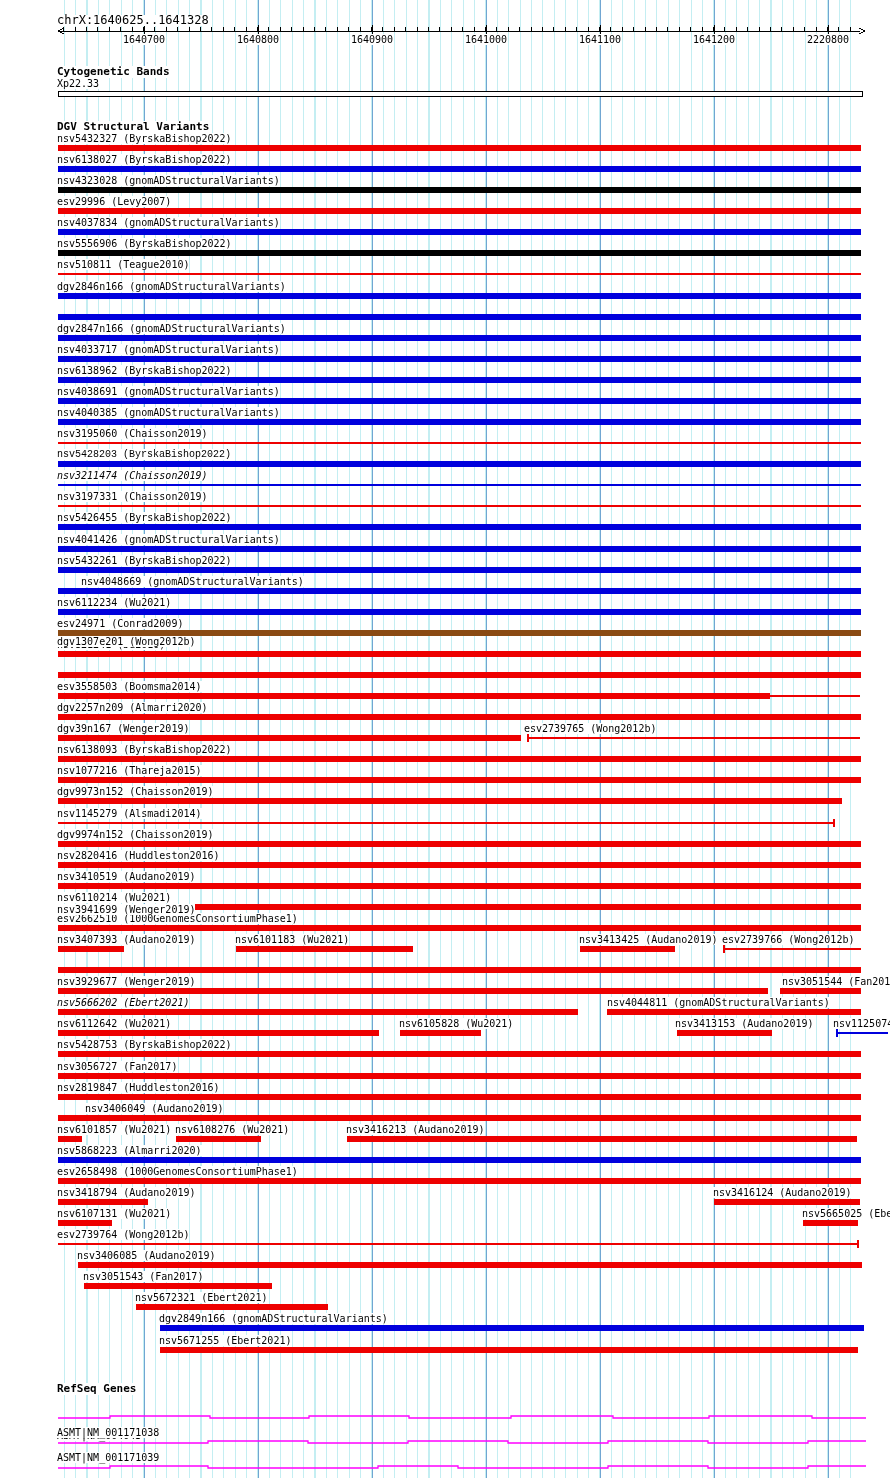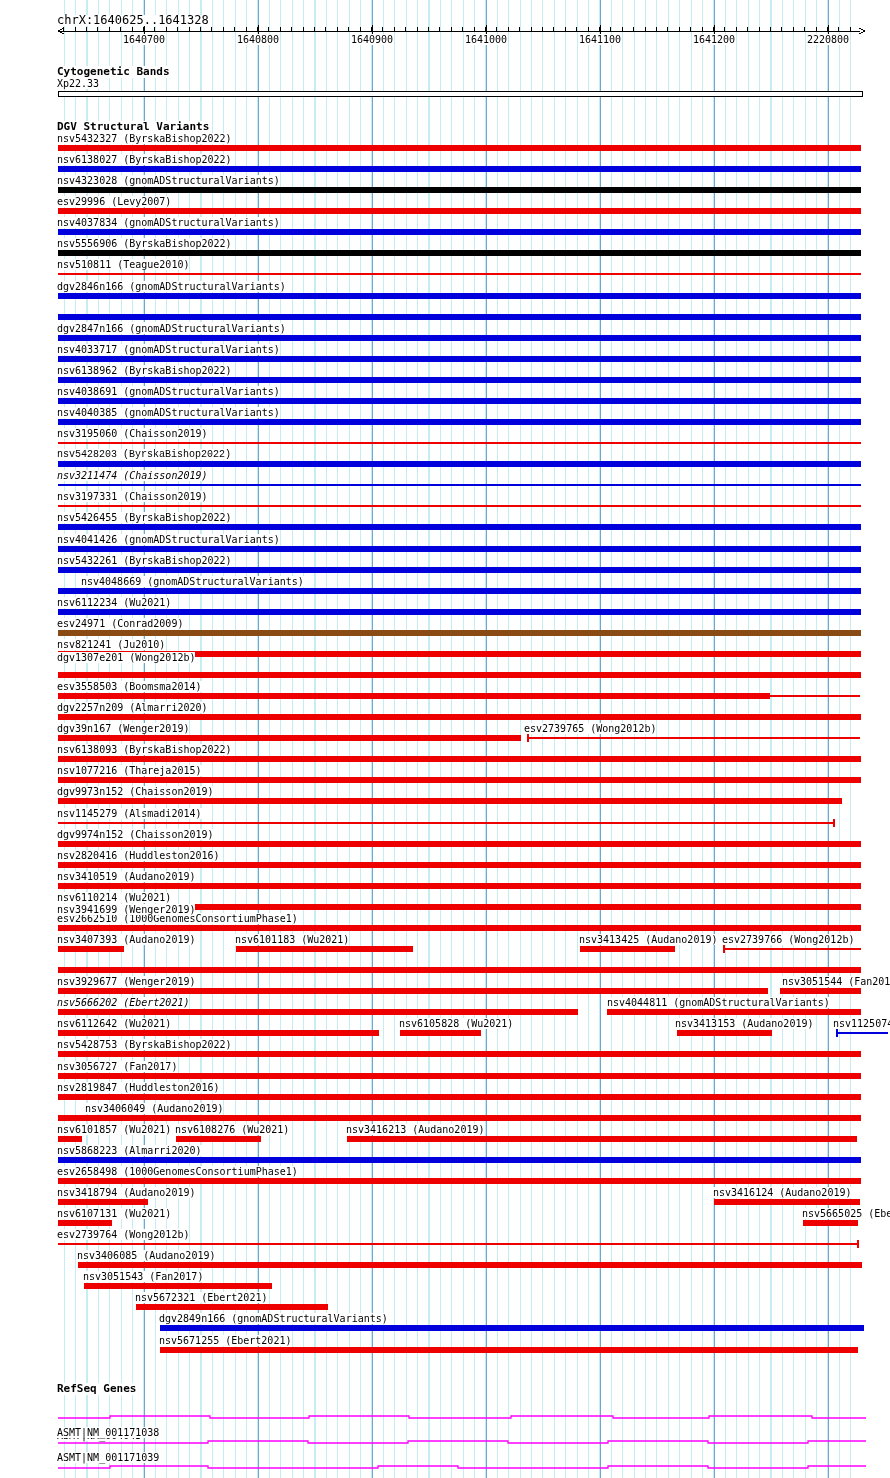--- a/index.html
+++ b/index.html
@@ -177,21 +177,21 @@
       <div class="flabel" style="left: 57px; top: 555px;">nsv5432261 (ByrskaBishop2022)</div>
       <div class="bar" style="left: 58px; top: 567px; width: 803px; height: 6px; background: rgb(0, 0, 221);"></div>
       <div class="flabel" style="left: 57px; top: 576px; margin-left: 24px;">nsv4048669 (gnomADStructuralVariants)</div>
       <div class="bar" style="left: 58px; top: 588px; width: 803px; height: 6px; background: rgb(0, 0, 221);"></div>
       <div class="flabel" style="left: 57px; top: 597px;">nsv6112234 (Wu2021)</div>
       <div class="bar" style="left: 58px; top: 609px; width: 803px; height: 6px; background: rgb(0, 0, 221);"></div>
       <div class="flabel" style="left: 57px; top: 618px;">esv24971 (Conrad2009)</div>
       <div class="bar" style="left: 58px; top: 630px; width: 803px; height: 6px; background: rgb(138, 74, 19);"></div>
       <div class="flabel" style="left: 57px; top: 639px;">nsv821241 (Ju2010)</div>
       <div class="bar" style="left: 58px; top: 651px; width: 803px; height: 6px; background: rgb(238, 0, 0);"></div>
-      <div class="flabel" style="left: 57px; top: 652px;">dgv1307e201 (Wong2012b)</div>
+      <div class="flabel" style="left: 57px; top: 636px;">dgv1307e201 (Wong2012b)</div>
       <div class="bar" style="left: 58px; top: 672px; width: 803px; height: 6px; background: rgb(238, 0, 0);"></div>
       <div class="flabel" style="left: 57px; top: 681px;">esv3558503 (Boomsma2014)</div>
       <div class="bar" style="left: 58px; top: 693px; width: 712px; height: 6px; background: rgb(238, 0, 0);"></div>
       <div class="bar" style="left: 770px; top: 695px; width: 90px; height: 2px; background: rgb(238, 0, 0);"></div>
       <div class="flabel" style="left: 57px; top: 702px;">dgv2257n209 (Almarri2020)</div>
       <div class="bar" style="left: 58px; top: 714px; width: 803px; height: 6px; background: rgb(238, 0, 0);"></div>
       <div class="flabel" style="left: 57px; top: 723px;">dgv39n167 (Wenger2019)</div>
       <div class="bar" style="left: 58px; top: 735px; width: 463px; height: 6px; background: rgb(238, 0, 0);"></div>
       <div class="flabel" style="left: 524px; top: 723px;">esv2739765 (Wong2012b)</div>
       <div class="bar" style="left: 528px; top: 737px; width: 332px; height: 2px; background: rgb(238, 0, 0);"></div>

